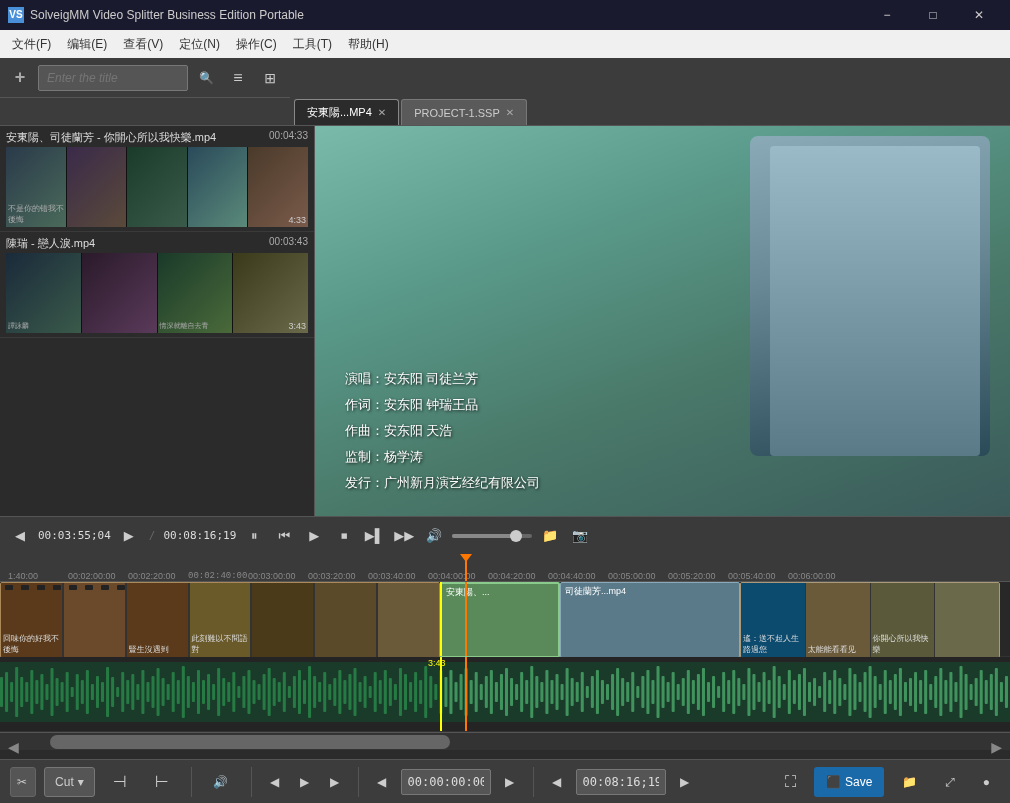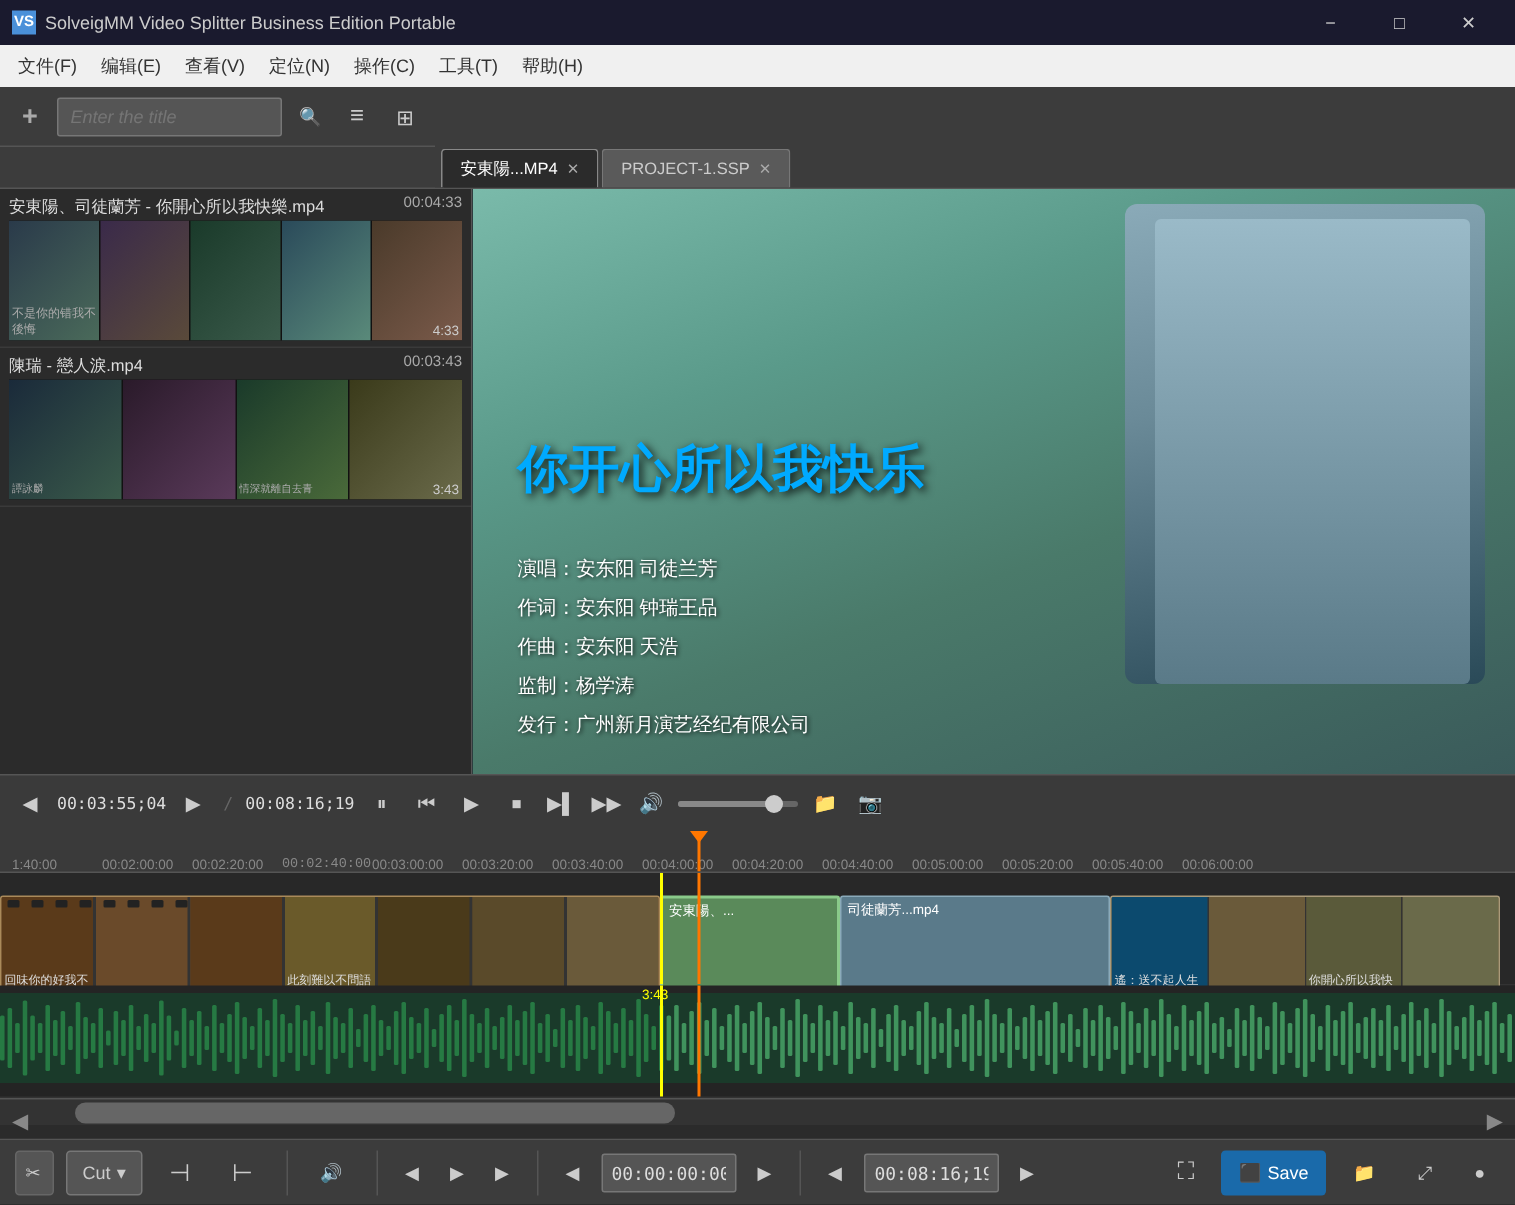--- a/index.html
+++ b/index.html
@@ -357,21 +357,21 @@
     .divider-v {
       width: 1px; height: 30px;
       background: #555;
       margin: 0 4px;
     }
 
     
     .segment {
       position: absolute;
       height: 76px;
-      top: 15px;
+      top: 0;
       border: 1px solid #aaa;
       overflow: hidden;
       border-radius: 2px;
     }
     .segment-label {
       position: absolute;
       top: 2px;
       left: 4px;
       font-size: 9px;
       color: #fff;
@@ -494,21 +494,20 @@
 
   <div id="video-preview">
     <div id="video-frame">
 
       <div style="position:absolute;top:0;left:0;right:0;bottom:0;background:linear-gradient(160deg,#7abaaa 0%,#5a9a8a 30%,#4a7a6a 60%,#3a5a5a 100%);"></div>
 
       <div style="position:absolute;right:20px;top:10px;width:240px;height:320px;background:linear-gradient(170deg,#8aaab8 0%,#6a8a98 40%,#4a6a78 70%,#2a4a58 100%);border-radius:8px;overflow:hidden;">
         <div style="position:absolute;top:10px;left:20px;right:10px;bottom:0;background:linear-gradient(180deg,#9abac8 0%,#7a9aa8 50%,#5a7a88 100%);border-radius:4px;"></div>
       </div>
 
-      <div class="video-overlay-text" style="position:absolute;bottom:180px;left:30px;color:#00aaff;font-size:34px;font-weight:bold;text-shadow:2px 2px 6px rgba(0,0,0,0.9);font-family:serif;">你开心所以我快乐</div>
 
       <div class="video-overlay-credits" style="position:absolute;bottom:20px;left:30px;color:#fff;font-size:13px;line-height:2;text-shadow:1px 1px 3px rgba(0,0,0,0.9);font-family:serif;">
         <div>演唱：安东阳  司徒兰芳</div>
         <div>作词：安东阳  钟瑞王品</div>
         <div>作曲：安东阳  天浩</div>
         <div>监制：杨学涛</div>
         <div>发行：广州新月演艺经纪有限公司</div>
       </div>
     </div>
   </div>

